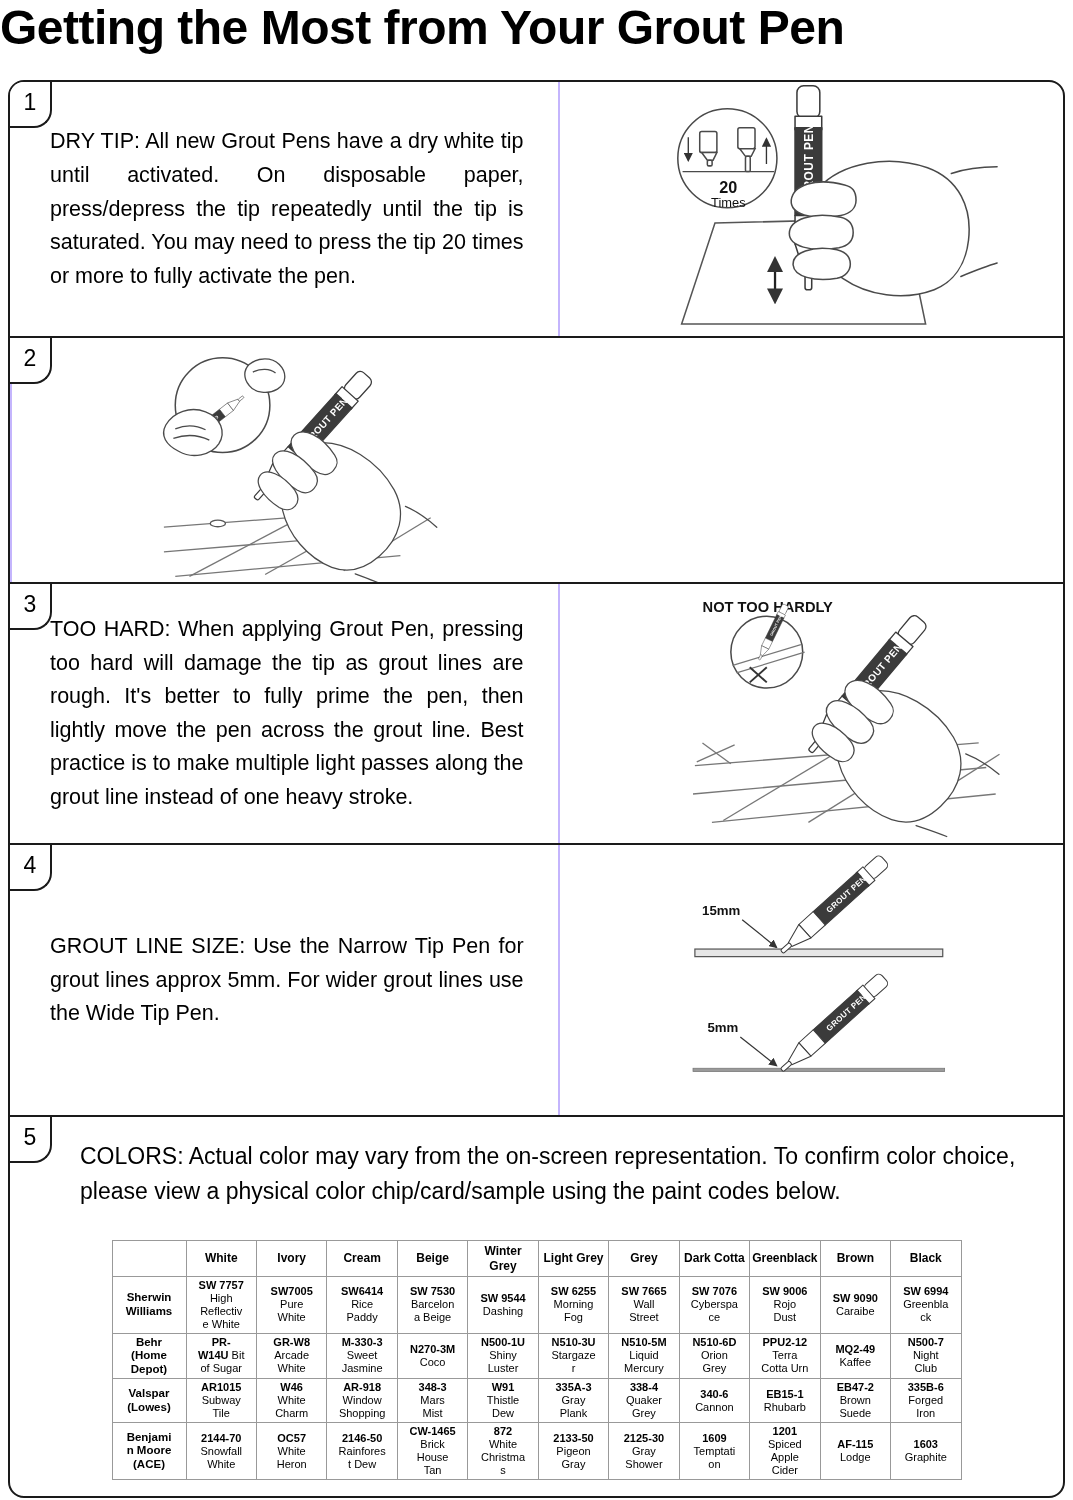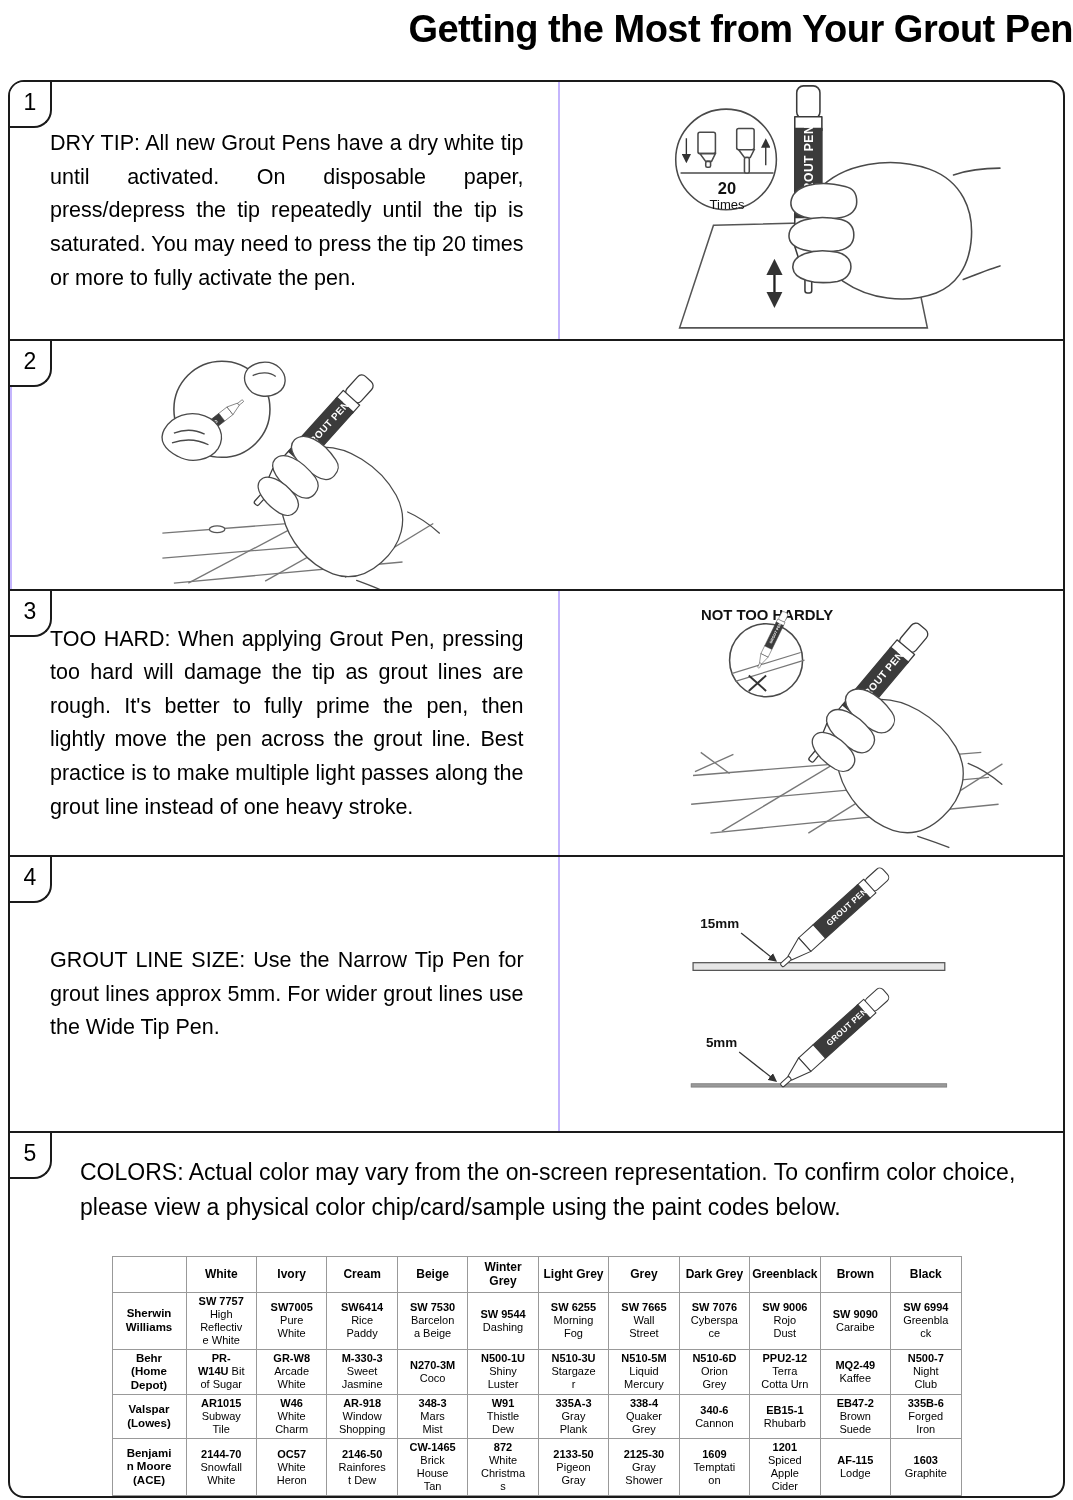--- a/index.html
+++ b/index.html
@@ -1,30 +1,30 @@
 <!DOCTYPE html>
 <html><head>
 <meta charset="utf-8">
 <style>
   html,body{margin:0;padding:0;background:#fff;color:#000;}
   body{width:1073px;height:1500px;position:relative;font-family:"Liberation Sans",sans-serif;overflow:hidden;}
-  .title{text-align:right;font-size:38px;font-weight:bold;letter-spacing:-0.5px;padding-top:8px;}
+  .title{text-align:left;font-size:48px;font-weight:bold;letter-spacing:-0.5px;}
   .doc{position:absolute;top:80px;left:8px;right:8px;height:1414px;border:2px solid #1a1a1a;border-radius:16px;background:#fff;overflow:hidden;display:flex;flex-direction:column;}
   section{position:relative;display:flex;box-sizing:border-box;}
   section + section{border-top:2px solid #1a1a1a;}
   .s1{height:268px;} .s2{height:260px;} .s3{height:276px;} .s4{height:288px;}
   .s5{flex:1;display:block;}
   .tab{position:absolute;top:0;left:0;width:42px;height:46px;background:#fff;border-right:2px solid #1a1a1a;border-bottom:2px solid #1a1a1a;border-bottom-right-radius:18px;z-index:3;display:flex;justify-content:center;align-items:flex-start;padding-top:7px;box-sizing:border-box;font-size:23px;}
   .text-col{width:52%;display:flex;align-items:center;padding:11px 34px 10px 40px;box-sizing:border-box;}
   .text-col p{font-size:21.5px;line-height:1.56;text-align:justify;margin:0;}
   .fig-col{width:48%;border-left:2px solid #c4b5fd;position:relative;box-sizing:border-box;}
   svg.fig{position:absolute;left:0;top:0;width:100%;height:100%;}
   svg text{font-family:"Liberation Sans",sans-serif;}
   .s5 p{font-size:23px;line-height:1.5;margin:22px 38px 32px 70px;}
-  table{border-collapse:collapse;margin:0 auto;width:850px;table-layout:fixed;}
+  table{border-collapse:collapse;margin:16px auto;width:850px;table-layout:fixed;}
   col.brand-col{width:74px;}
   th,td{border:1px solid #999;text-align:center;vertical-align:middle;padding:2px 11px;font-size:11px;line-height:1.18;word-wrap:break-word;}
   thead th{font-size:12px;font-weight:bold;padding:3px 1px;}
   tbody th{font-weight:bold;font-size:11.5px;}
   .code{font-weight:bold;}
 </style>
 </head>
 <body>
 
 <svg width="0" height="0" style="position:absolute" aria-hidden="true">
@@ -201,21 +201,21 @@
     <thead>
           <tr>
             <th></th>
             <th>White</th>
             <th>Ivory</th>
             <th>Cream</th>
             <th>Beige</th>
             <th>Winter Grey</th>
             <th>Light Grey</th>
             <th>Grey</th>
-            <th>Dark Grey</th>
+            <th>Dark Cotta</th>
             <th>Greenblack</th>
             <th>Brown</th>
             <th>Black</th>
           </tr>
         </thead>
         <tbody>
           <tr>
             <th>
               <div>Sherwin Williams</div>
             </th>

